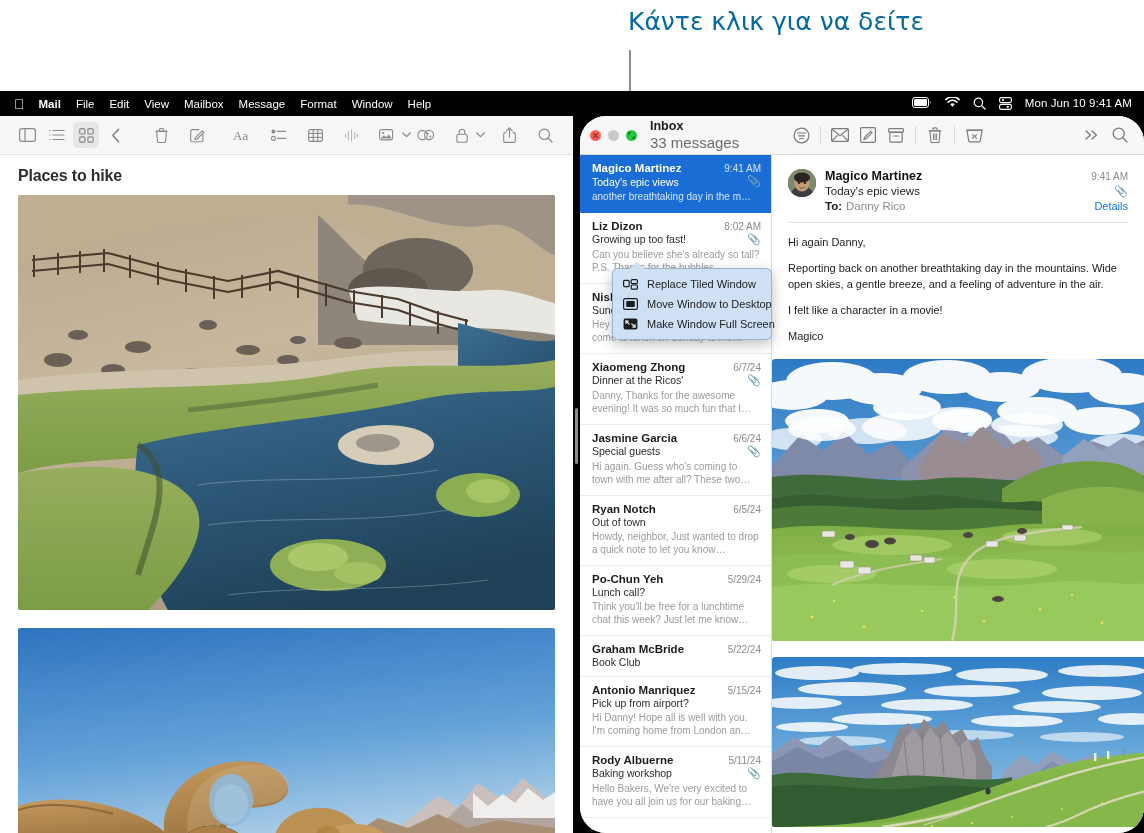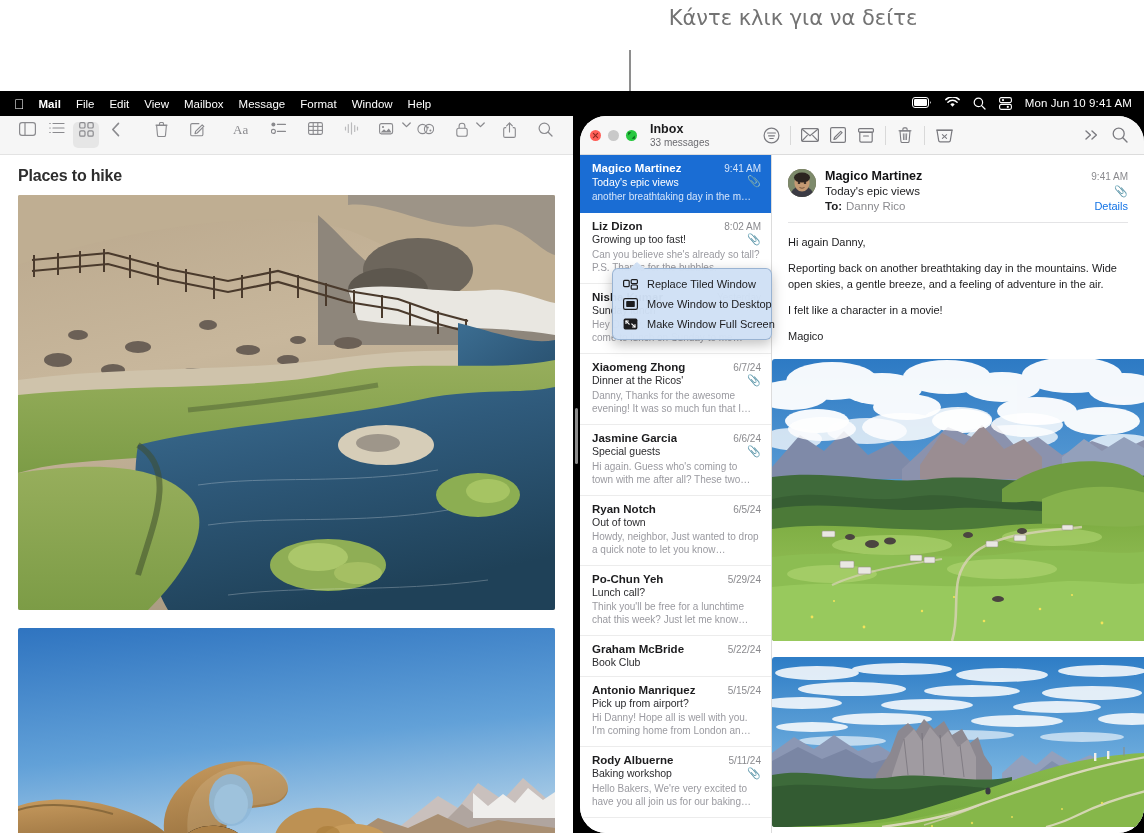--- a/index.html
+++ b/index.html
@@ -7,23 +7,23 @@
     width: 1144px; height: 833px;
     background: #ffffff;
     font-family: "Liberation Sans", sans-serif;
     overflow: hidden;
   }
   #root { position: relative; width: 1144px; height: 833px; background:#fff; }
 
   
   .callout-text {
     position: absolute; left: 628px; top: 4px; width: 330px;
-    font-size: 21px; line-height: 1.42; color: #737373;
+    font-size: 25px; line-height: 1.42; color: #0369a1;
     font-family: "DejaVu Sans", sans-serif;
-    text-align: center;
+    text-align: left;
   }
   .callout-line {
     position: absolute; left: 629px; top: 50px; width: 1.5px; height: 118px;
     background: #8e8e8e;
   }
 
   
   .menubar {
     position: absolute; left: 0; top: 91px; width: 1144px; height: 25px;
     background: #000; color: #fff;
@@ -42,21 +42,21 @@
 
   
   .notes-win {
     position: absolute; left:0; top:0; width:573px; height:717px;
     background:#fff; overflow:hidden;
   }
   .notes-toolbar {
     height: 39px; background:#f6f6f6; border-bottom:1px solid #e3e3e3;
     display:flex; align-items:center; padding: 0 14px;
   }
-  .tb-icon { width:26px; height:26px; display:flex; justify-content:center; color:#8a8a8e; flex:0 0 auto; }
+  .tb-icon { width:26px; height:26px; display:flex; align-items:center; justify-content:center; color:#8a8a8e; flex:0 0 auto; }
   .tb-icon.active { background:#e6e6e6; border-radius:5px; }
   .tb-gap-s { width: 7px; }
   .tb-gap-m { width: 20px; }
   .tb-gap-l { width: 38px; }
   .notes-body { padding: 0 18px; }
   .notes-title {
     font-size: 16px; font-weight: bold; color:#2e2e2e;
     margin: 12px 0 10px 0; letter-spacing:-0.2px;
   }
   .photo { width: 537px; border-radius: 2px; display:block; }
@@ -75,21 +75,21 @@
     display:flex; align-items:center; padding-left:10px; padding-right:10px;
   }
   .traffic { display:flex; align-items:center; gap:7px; margin-right:13px; }
   .tl { width:11px; height:11px; border-radius:50%; position:relative; }
   .tl.red { background:#ff5f57; }
   .tl.yellow { background:#c9c9c9; }
   .tl.green { background:#28c840; }
   .tl svg { position:absolute; left:0; top:0; }
   .mail-titleblock { line-height:1.15; }
   .mail-title { font-size:12.5px; font-weight:bold; color:#1c1c1e; }
-  .mail-sub { font-size:10px; color:#6b6b70; margin-top:1px; }
+  .mail-sub { font-size:15px; color:#6b6b70; margin-top:1px; }
   .mtb-icon { width:28px; height:28px; display:flex; align-items:center; justify-content:center; color:#7b7b80; }
   .vdiv { width:1px; height:19px; background:#d9d9d9; margin:0 5px; }
 
   
   .mail-split { display:flex; height:678px; }
   .msg-list { width:192px; border-right:1px solid #dcdcdc; overflow:hidden; background:#fff; }
   .msg { padding: 7px 10px 8px 12px; border-bottom:1px solid #ececec; }
   .msg.selected { background:#1a6dd4; border-bottom-color:#1a6dd4; }
   .msg-row1 { display:flex; align-items:baseline; justify-content:space-between; }
   .msg-from { font-size:11.5px; font-weight:bold; color:#1c1c1e; white-space:nowrap; overflow:hidden; text-overflow:ellipsis; }

